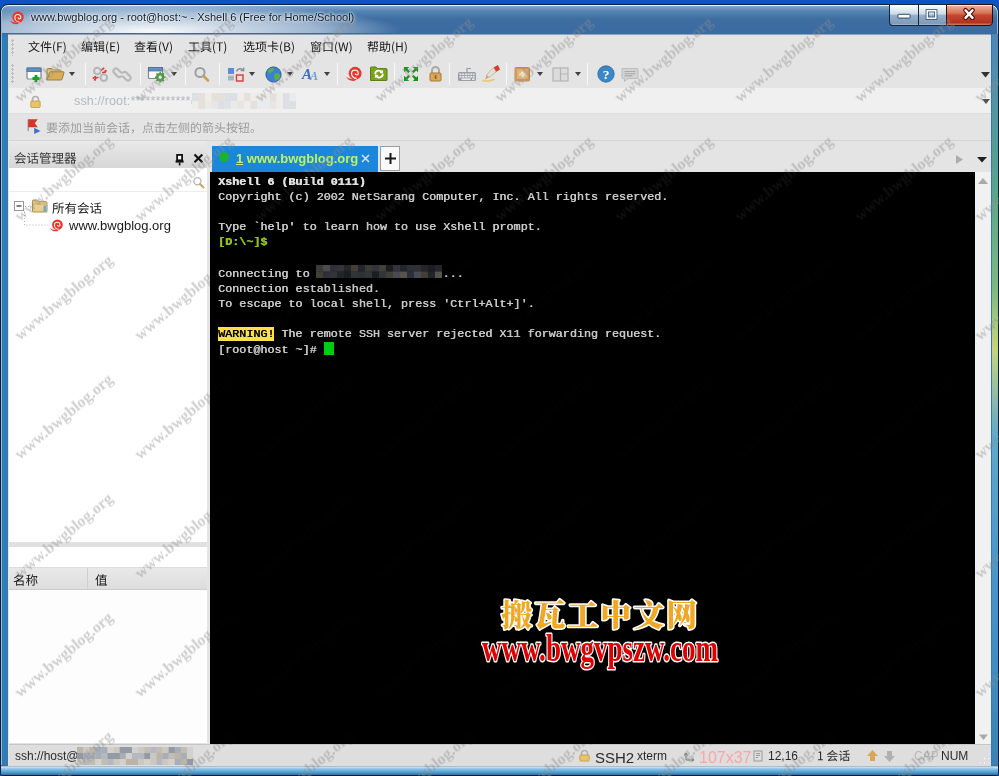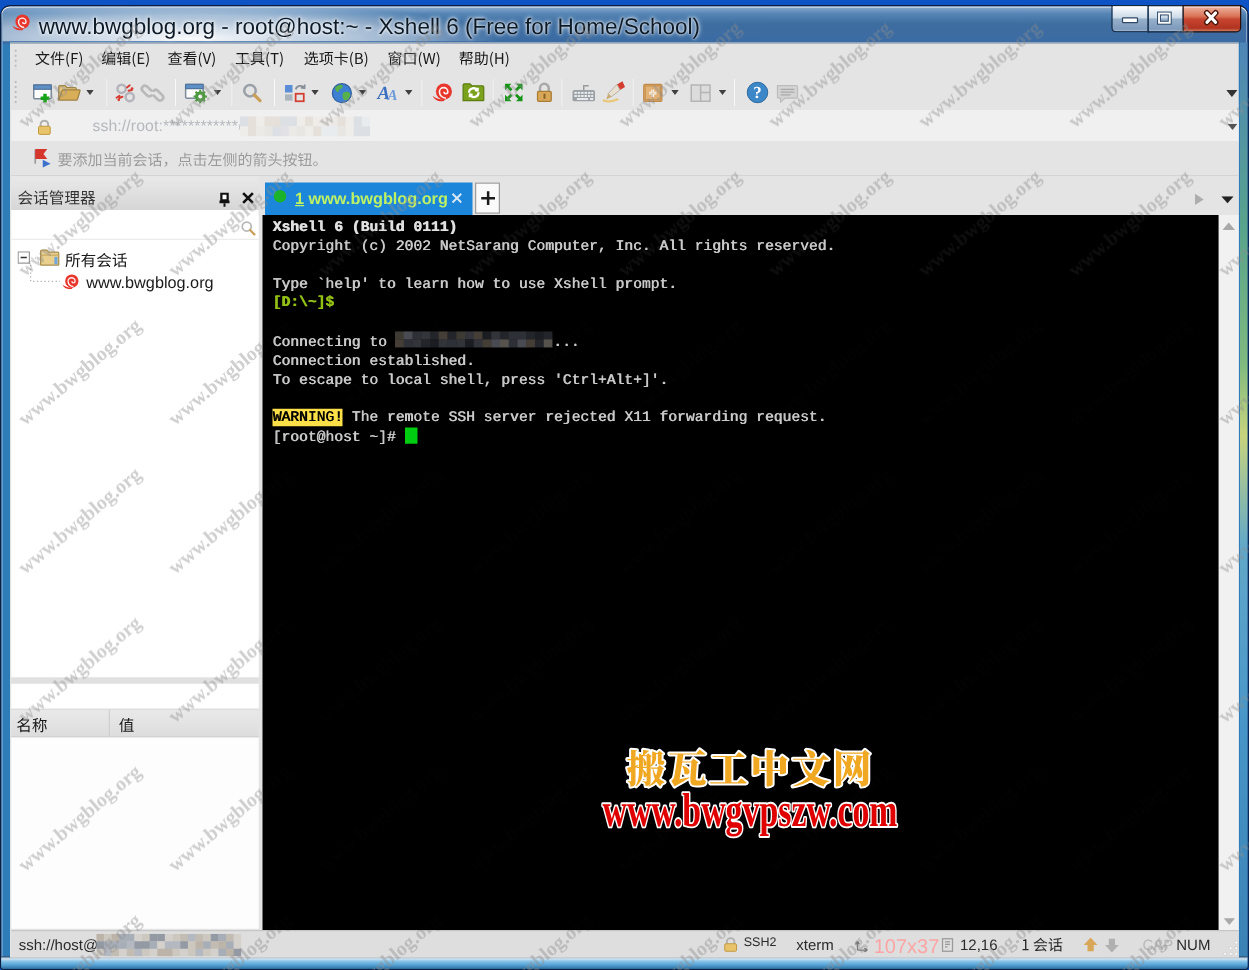--- a/index.html
+++ b/index.html
@@ -16,21 +16,21 @@
 <div class="ab" style="left:992px;top:34px;width:6px;height:732px;
  background:linear-gradient(180deg,#4f86b8 0%,#58a38c 20%,#7fb97f 35%,#c8d47d 43%,#62a8c8 55%,#4795c8 75%,#3b82b4 100%);"></div>
 <div class="ab" style="left:1px;top:765px;width:997px;height:10px;border-radius:0 0 2px 2px;
  background:linear-gradient(180deg,#24476b 0,#d4e6f2 2px,#86c3e8 4px,#55a2d6 7px,#30709f 10px);"></div>
 
 <svg class="ab" style="left:9px;top:10px" width="16" height="16" viewBox="0 0 16 16">
 <path fill="#e8362c" d="M1.1 10.3 C1.9 13.2 5.2 14.7 8.9 14.1 L10.3 12.4 C6.6 13.3 3.2 12.4 1.1 10.3 Z"></path>
 <circle cx="9" cy="7.3" r="5.7" fill="#e8362c"></circle>
 <path d="M9.1 7.5 a1.35 1.35 0 0 0 2.7 0 a3 3 0 0 0 -6 0 a4.6 4.6 0 0 0 4.6 4.5" fill="none" stroke="#fdf0ee" stroke-width="1.15"></path>
 </svg>
-<div class="ab" style="left:31px;top:11px;font-size:18px;color:#0c1a28;text-shadow:0 0 4px #fff,0 0 2px #fff">www.bwgblog.org - root@host:~ - Xshell 6 (Free for Home/School)</div>
+<div class="ab" style="left:31px;top:11px;font-size:11px;color:#0c1a28;text-shadow:0 0 4px #fff,0 0 2px #fff">www.bwgblog.org - root@host:~ - Xshell 6 (Free for Home/School)</div>
 
 <div class="ab" style="left:889px;top:4px;width:29px;height:22px;border:1px solid #12263e;border-right:none;border-radius:0 0 0 4px;
  background:linear-gradient(180deg,#fdfeff 0%,#ccdae8 45%,#96afca 52%,#7e9abc 92%,#a9bdd2 100%);box-shadow:inset 0 1px 0 rgba(255,255,255,.9)"></div>
 <div class="ab" style="left:918px;top:4px;width:28px;height:22px;border:1px solid #12263e;border-right:none;border-radius:0;
  background:linear-gradient(180deg,#fdfeff 0%,#ccdae8 45%,#96afca 52%,#7e9abc 92%,#a9bdd2 100%);box-shadow:inset 0 1px 0 rgba(255,255,255,.9)"></div>
 <div class="ab" style="left:946px;top:4px;width:47px;height:22px;border:1px solid #2b0f08;border-radius:0 0 4px 0;
  background:linear-gradient(180deg,#efb4a2 0%,#d97357 40%,#c64530 52%,#b13320 88%,#d08166 100%);box-shadow:inset 0 1px 0 rgba(255,255,255,.7)"></div>
 <svg class="ab" style="left:889px;top:4px" width="104" height="22">
  <rect x="9" y="10.3" width="12" height="3.8" rx="0.5" fill="#fff" stroke="#2e4a66" stroke-width="1"></rect>
  <rect x="38.2" y="6.8" width="8.6" height="7.4" fill="none" stroke="#2e4a66" stroke-width="3.1"></rect>
@@ -542,21 +542,21 @@
     <rect x="85.5" y="12.0" width="6.4" height="6.3" fill="#ccc8c0"></rect>
     <rect x="91.6" y="12.0" width="6.4" height="6.3" fill="#d4d1cc"></rect>
     <rect x="97.7" y="12.0" width="6.4" height="6.3" fill="#a8aeb8"></rect>
     <rect x="103.8" y="12.0" width="6.4" height="6.3" fill="#bcb4a8"></rect>
     <rect x="109.9" y="12.0" width="6.4" height="6.3" fill="#949aa4"></rect>
   </svg>
 <svg class="ab" style="left:578px;top:749px" width="13" height="13" viewBox="0 0 13 13">
 <path d="M3.5 6 V4.5 a3 3 0 0 1 6 0 V6" fill="none" stroke="#b0b0b0" stroke-width="1.5"></path>
 <rect x="1.8" y="6" width="9.4" height="6" rx="1" fill="#e8c36a" stroke="#c09a40" stroke-width="0.8"></rect>
 </svg>
-<div class="ab" style="left:595px;top:749px;font-size:10px;color:#2a2a2a">SSH2</div>
+<div class="ab" style="left:595px;top:749px;font-size:15px;color:#2a2a2a">SSH2</div>
 <div class="ab" style="left:637px;top:749px;font-size:12px;color:#2a2a2a">xterm</div>
 <svg class="ab" style="left:684px;top:750px" width="12" height="12">
     <path d="M2 10 V3 M2 3 l-1.5 2.5 M2 3 l1.5 2.5 M2 10 H10 M10 10 l-2.5 -1.5 M10 10 l-2.5 1.5" stroke="#777" stroke-width="1"></path>
   </svg>
 <div class="ab" style="left:699px;top:749px;font-size:16px;color:#fca5a5">107x37</div>
 <svg class="ab" style="left:753px;top:750px" width="13" height="12">
     <rect x="1" y="1" width="8" height="10" fill="none" stroke="#999"></rect>
     <path d="M3 3.5h4 M3 5.5h4 M3 7.5h2" stroke="#999"></path>
   </svg>
 <div class="ab" style="left:768px;top:749px;font-size:12px;color:#2a2a2a">12,16</div>

